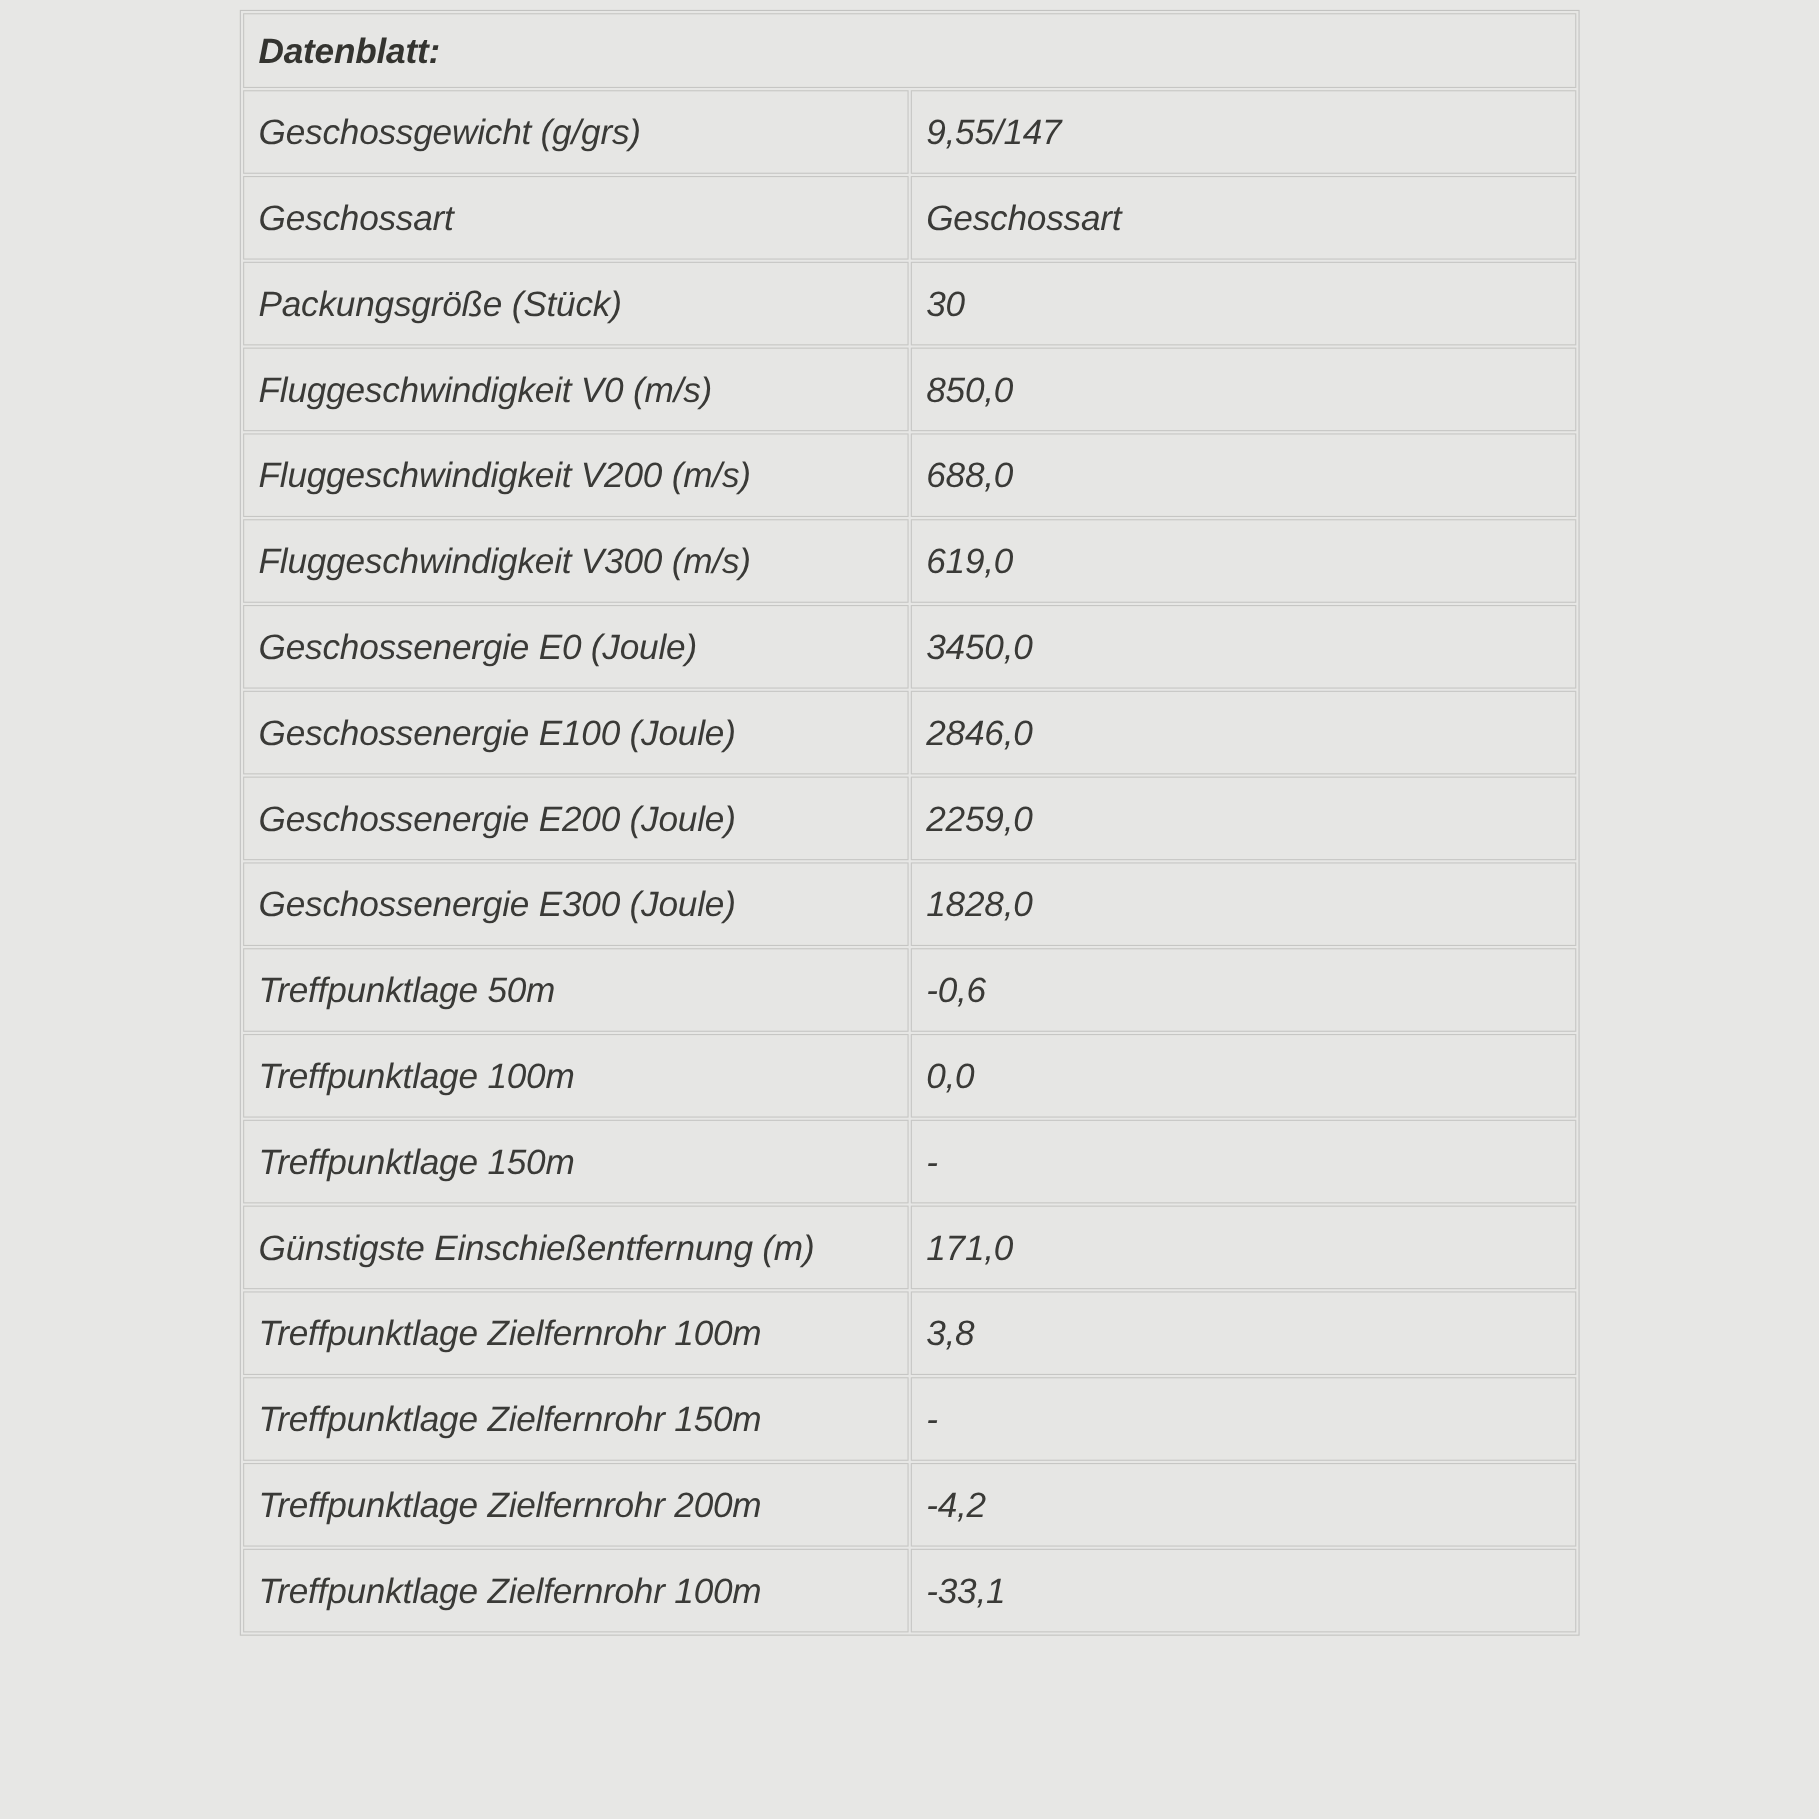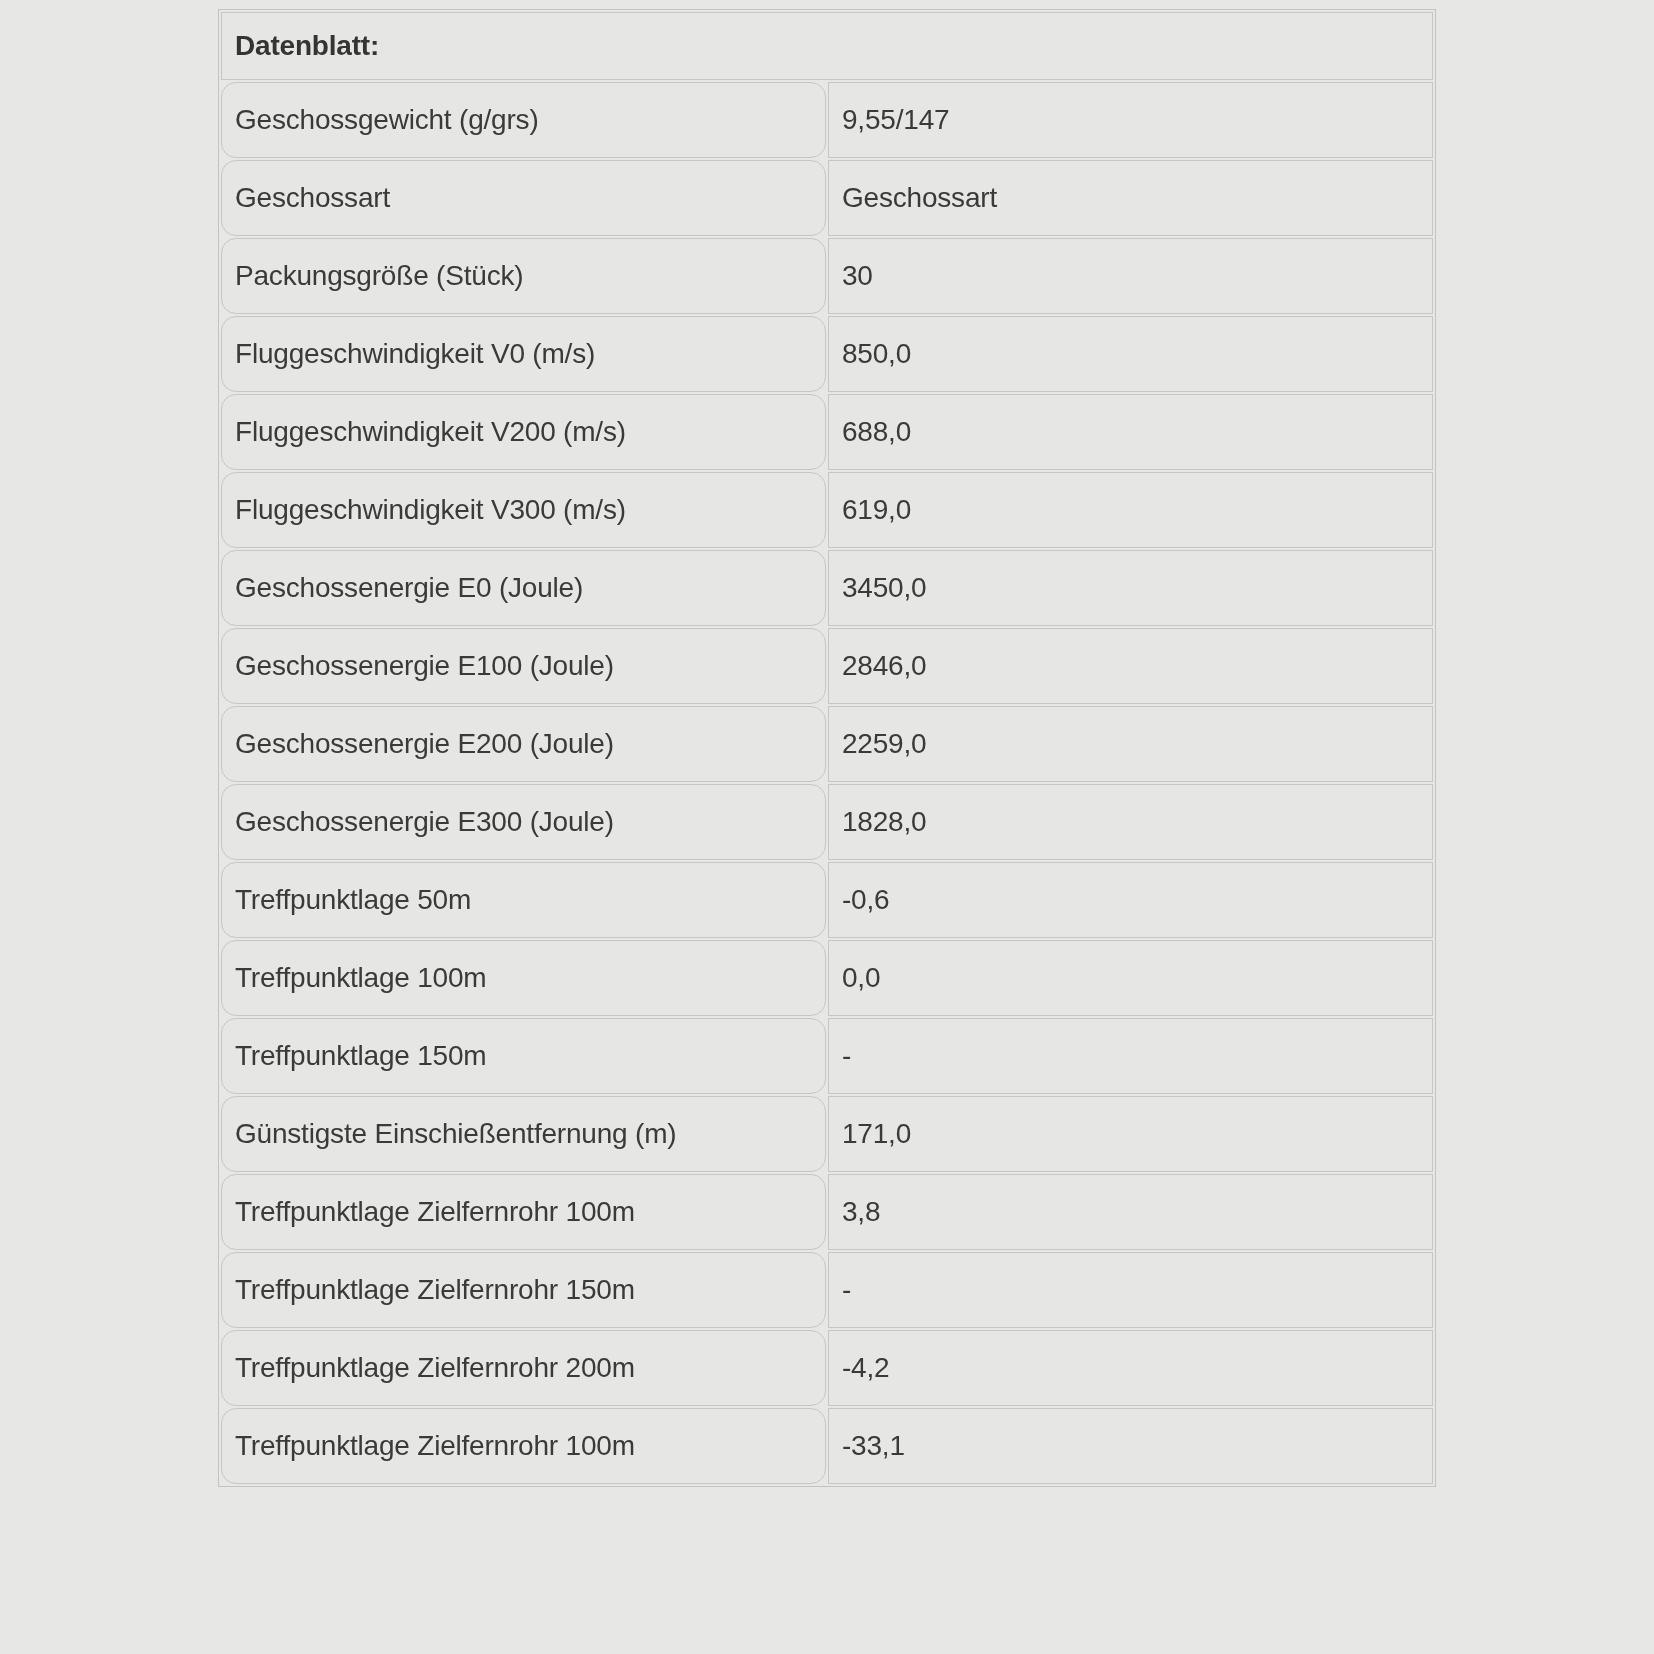--- a/index.html
+++ b/index.html
@@ -28,35 +28,36 @@
     width: 1218px;
     border-collapse: separate;
     border-spacing: 2px;
     border: 1px solid #c3c3c1;
     table-layout: fixed;
   }
   table.datasheet td {
     border: 1px solid #c6c6c4;
     background: #e6e6e4;
     color: #3a3a37;
-    font-size: 28px;
+    font-size: 32px;
     line-height: 1.15;
     padding: 0 13px;
     height: 74px;
     vertical-align: middle;
     letter-spacing: -0.2px;
     overflow: hidden;
     white-space: nowrap;
+    font-style: italic;
   }
   table.datasheet td.title-cell {
     height: 66px;
     font-weight: 700;
     color: #343430;
   }
-  table.datasheet td.label-cell { width: 50%; border-radius: 15px; }
+  table.datasheet td.label-cell { width: 50%; }
   table.datasheet td.value-cell { width: 50%; }
 </style>
 </head>
 <body>
 
 <div class="page">
   <table class="datasheet">
     <tbody>
       <tr>
         <td class="title-cell" colspan="2">Datenblatt:</td>

